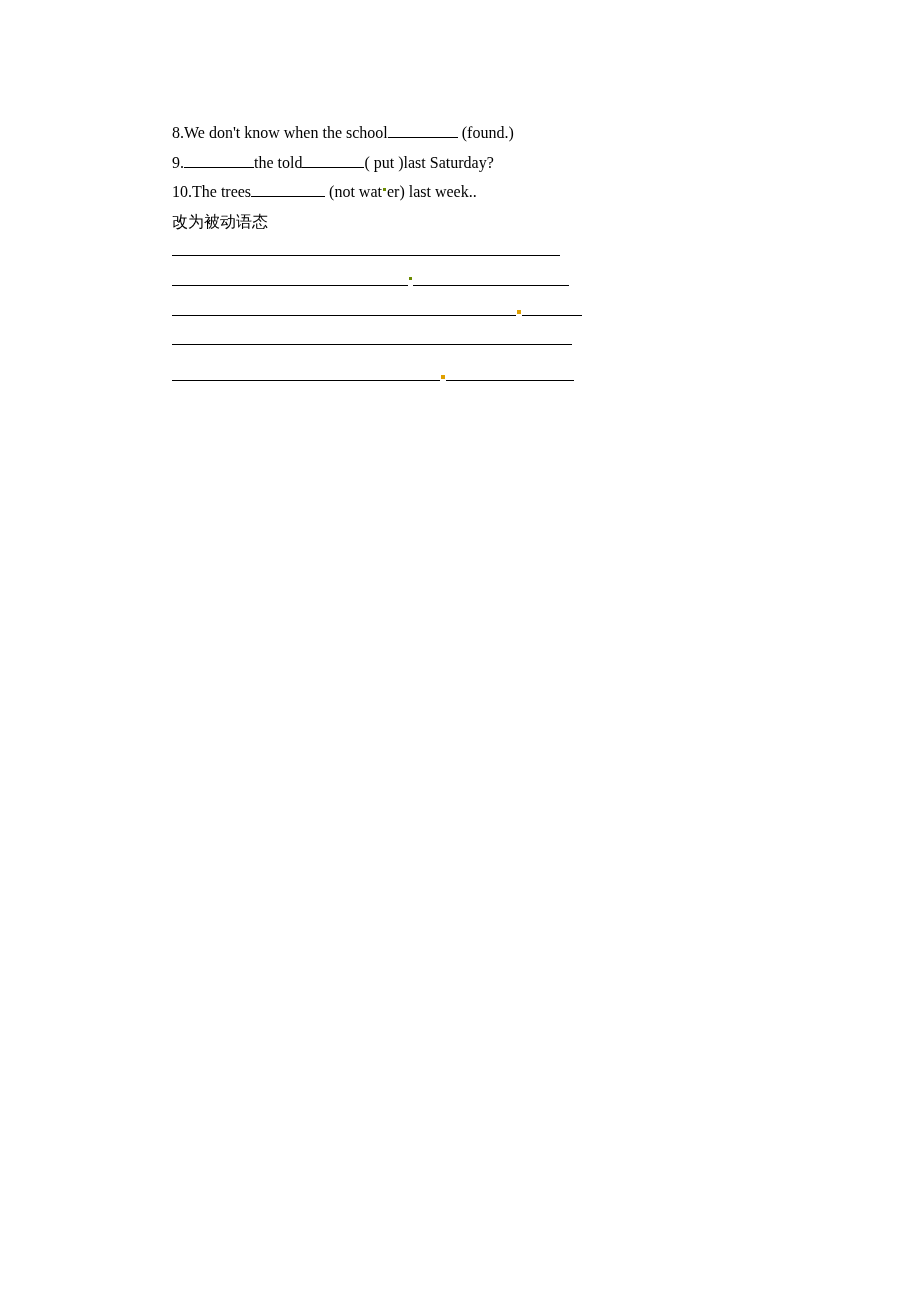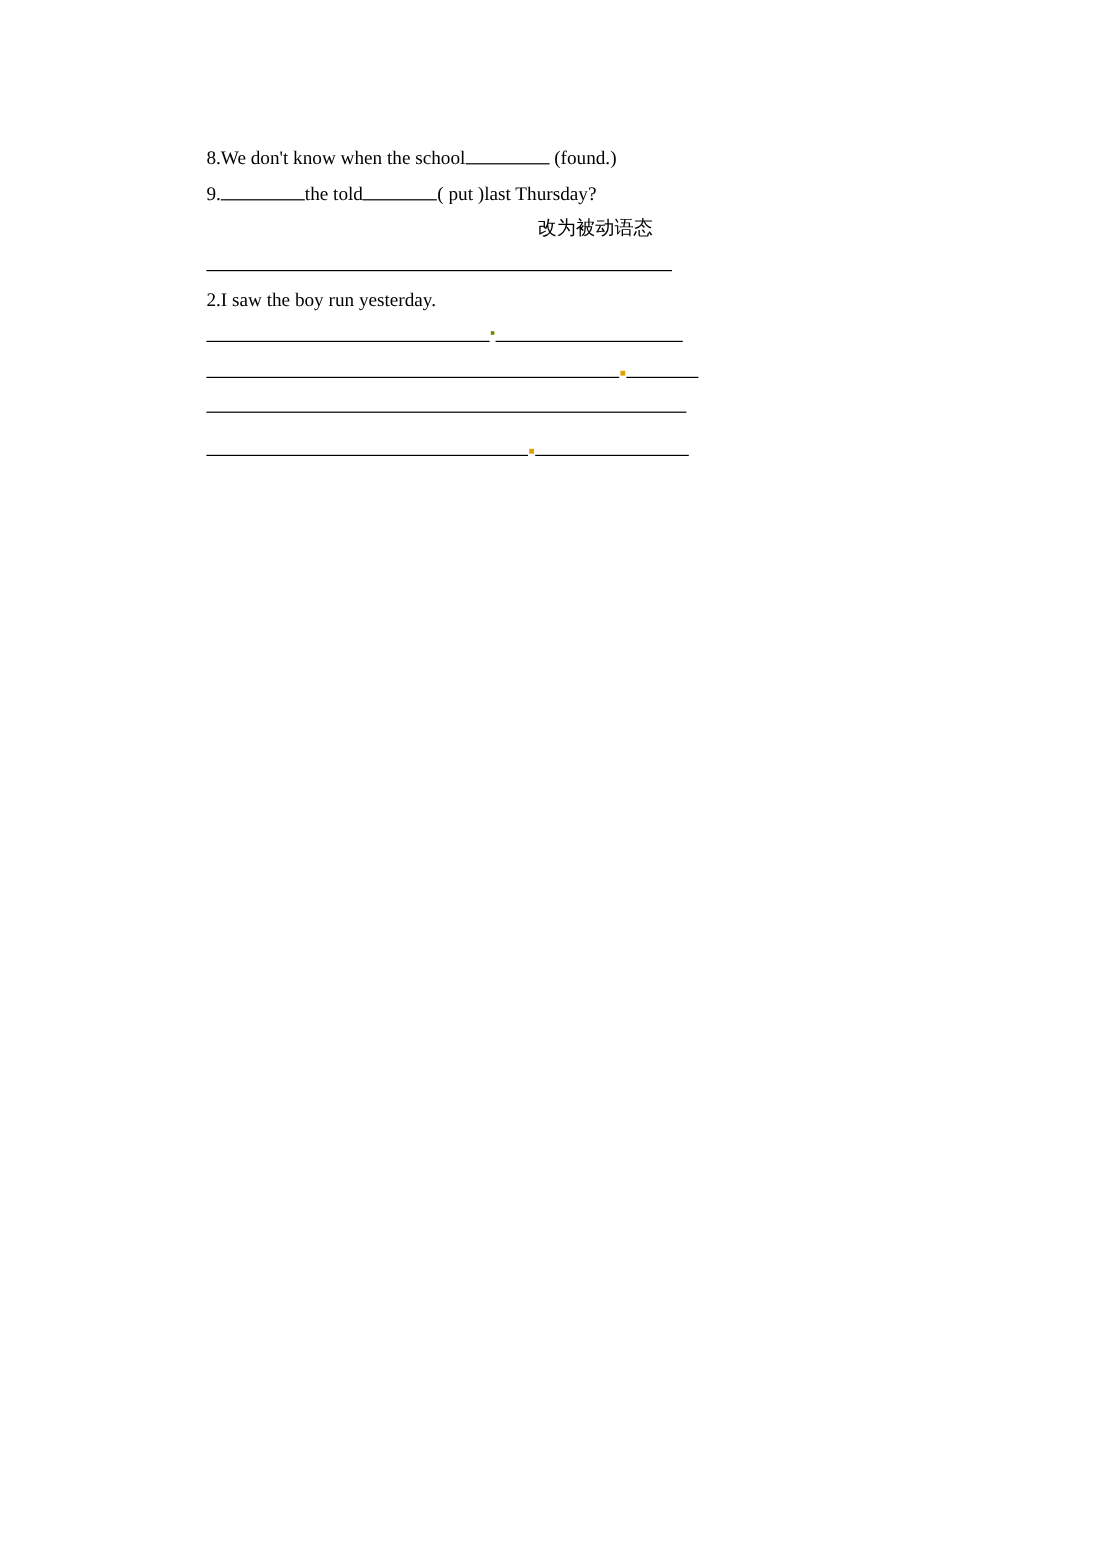--- a/index.html
+++ b/index.html
@@ -49,45 +49,46 @@
     }
     .dot-green {
       display: inline-block;
       width: 3px;
       height: 3px;
       background: #6a8a00;
       vertical-align: super;
       margin: 0 1px;
     }
     .zh {
-      font-family: Liberation Mono, monospace;
-      text-align: center;
+      font-family: Liberation Sans, sans-serif;
     }
   </style>
 </head>
 <body>
 
 <div class="page">
 
   <div class="line">
     <span>8.We don't know when the school</span><span class="blank-med"></span><span> (found.)</span>
   </div>
 
   <div class="line">
-    <span>9.</span><span class="blank-med"></span><span>the told</span><span class="blank-short"></span><span>( put )last Thursday?</span>
+    <span>9.</span><span class="blank-med"></span><span>the told</span><span class="blank-short"></span><span>( put )last Saturday?</span>
   </div>
 
+  <div class="line">
+    <span>10.The trees</span><span class="blank-med" style="width:74px"></span><span> (not wat</span><span class="dot-green"></span><span>er) last week..</span>
+  </div>
 
   <div class="line zh">改为被动语态</div>
 
   <div class="line">
     <span class="answer-line" style="width:388px"></span>
   </div>
 
-  <div class="line">2.I saw the boy run yesterday.</div>
   <div class="line">
     <span class="answer-line" style="width:236px"></span><span class="dot-green"></span><span class="answer-line" style="width:156px"></span>
   </div>
 
   <div class="line">
     <span class="answer-line" style="width:344px"></span><span class="dot"></span><span class="answer-line" style="width:60px"></span>
   </div>
 
   <div class="line">
     <span class="answer-line" style="width:400px"></span>

